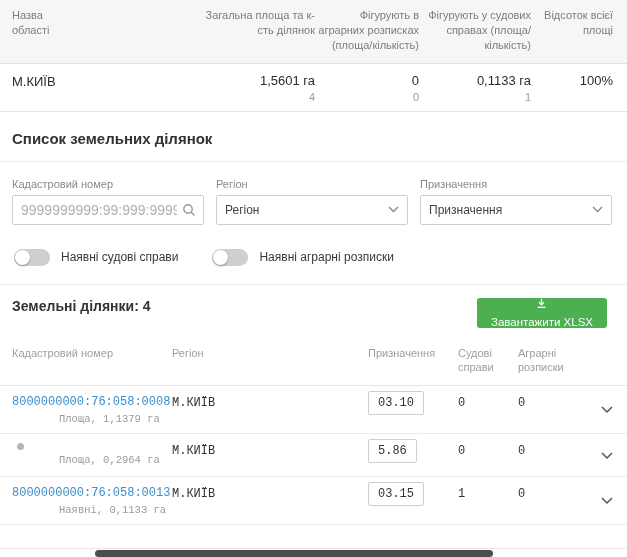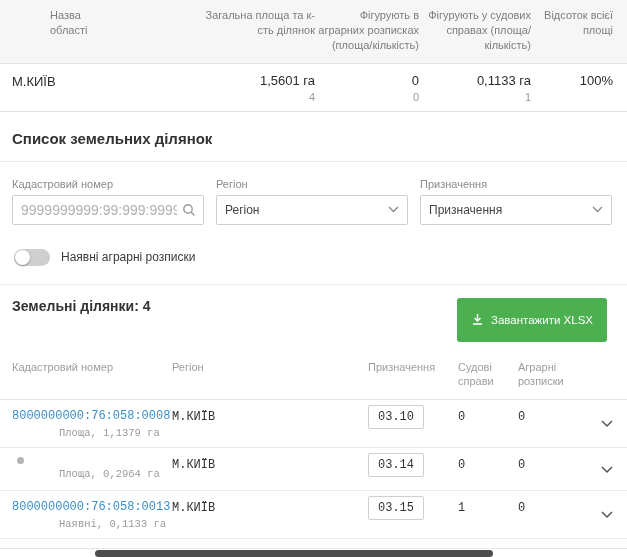--- a/index.html
+++ b/index.html
@@ -16,21 +16,21 @@
   .summary-header {
     background: #f6f6f6;
     display: flex;
     align-items: flex-start;
     padding: 8px 14px 10px 12px;
     font-size: 11px;
     color: #7d7d7d;
     line-height: 1.35;
     border-bottom: 1px solid #e3e3e3;
   }
-  .sh-name { flex: 1; text-align: left; margin-left: 38px; }
+  .sh-name { flex: 1; text-align: left; }
   .sh-name span { display: inline-block; max-width: 62px; }
   .sh-total { width: 120px; text-align: right; }
   .sh-agr { width: 104px; text-align: right; }
   .sh-court { width: 112px; text-align: right; }
   .sh-pct { width: 82px; text-align: right; }
 
   .summary-row {
     display: flex;
     align-items: flex-start;
     padding: 9px 14px 8px 12px;
@@ -130,28 +130,29 @@
     justify-content: space-between;
     align-items: flex-start;
     padding: 13px 20px 12px 12px;
   }
   .list-title { font-size: 14px; font-weight: bold; color: #333; }
   .download-btn {
     background: #4caf50;
     color: #ffffff;
     border: none;
     border-radius: 3px;
-    height: 44px;
+    height: 30px;
     padding: 0 14px;
     font-size: 11.5px;
     font-family: "Liberation Sans", sans-serif;
     display: flex;
     align-items: center;
     gap: 7px;
     cursor: pointer;
+    flex-direction: column;
   }
 
   
   .thead {
     display: flex;
     align-items: flex-start;
     padding: 6px 12px 10px 12px;
     font-size: 11px;
     color: #9e9e9e;
     line-height: 1.35;
@@ -280,20 +281,26 @@
       </svg>
     </div>
   </div>
 </div>
 
 <div class="toggles">
   <div class="toggle-group">
     <span class="toggle">
         <span class="knob"></span>
       </span>
+    <span class="toggle-label">Наявні судові справи</span>
+  </div>
+  <div class="toggle-group">
+    <span class="toggle">
+        <span class="knob"></span>
+      </span>
     <span class="toggle-label">Наявні аграрні розписки</span>
   </div>
 </div>
 
 <div class="divider"></div>
 
 <div class="list-header">
   <div class="list-title">Земельні ділянки: 4</div>
   <button class="download-btn">
     <svg width="13" height="13" viewBox="0 0 13 13">
@@ -334,21 +341,21 @@
 </div>
 
 <div class="trow">
   <div class="c-cad">
     <div class="cad-line">
       <span class="dot"></span>
     </div>
     <div class="area">Площа, 0,2964 га</div>
   </div>
   <div class="c-region cell-region">М.КИЇВ</div>
-  <div class="c-purpose"><span class="purpose-box">03.14</span></div>
+  <div class="c-purpose"><span class="purpose-box">5.86</span></div>
   <div class="c-court num">0</div>
   <div class="c-agr num">0</div>
   <div class="c-chev row-chev">
     <svg width="12" height="8" viewBox="0 0 12 8">
       <polyline points="1,1 6,6 11,1" fill="none" stroke="#555" stroke-width="1.5"></polyline>
     </svg>
   </div>
 </div>
 
 <div class="trow">

